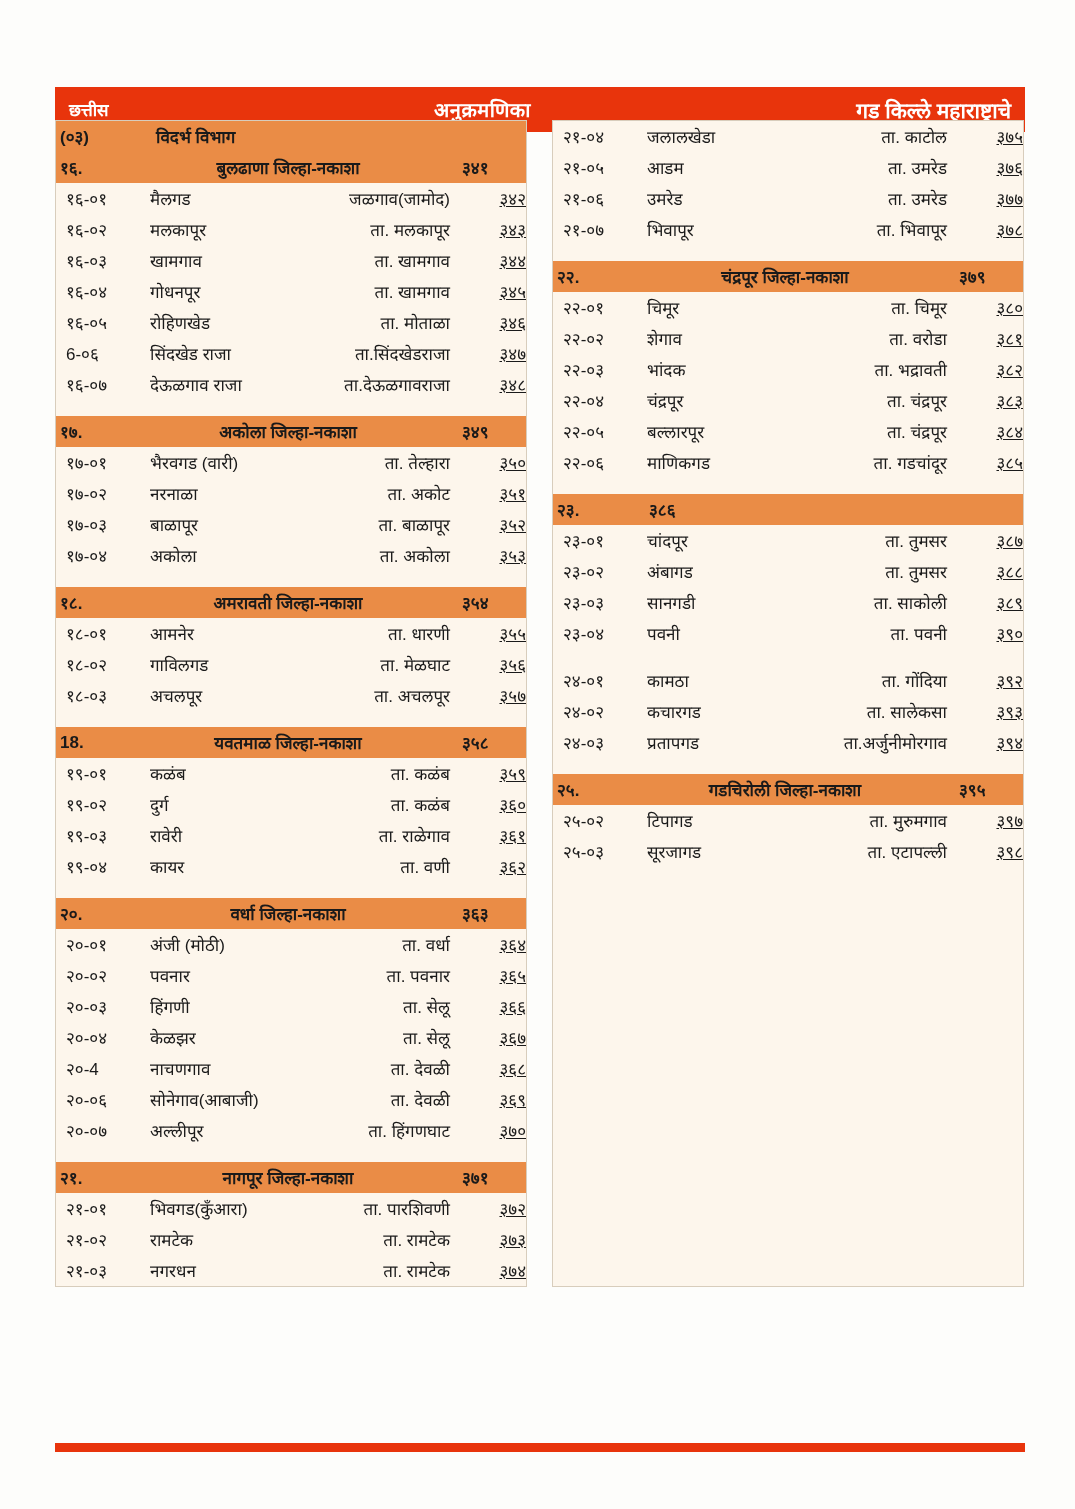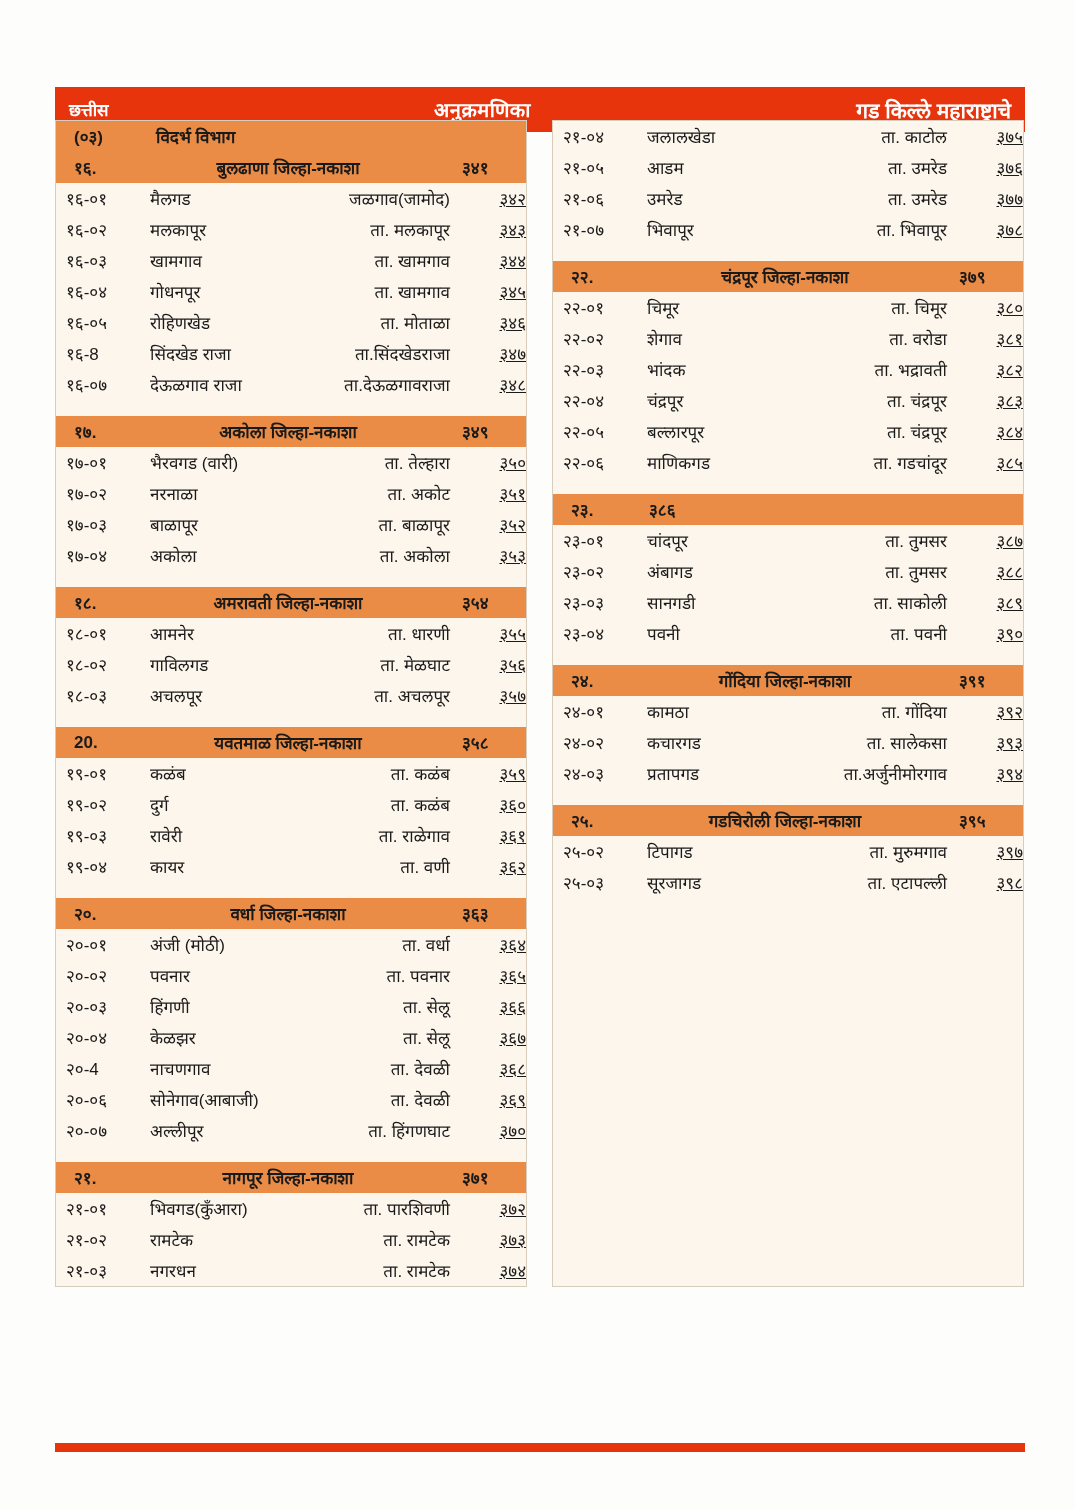--- a/index.html
+++ b/index.html
@@ -117,21 +117,21 @@
     width: 68px;
     box-sizing: border-box;
     text-align: right;
     padding-left: 4px;
     white-space: nowrap;
     text-decoration: underline;
   }
   
   .s-no {
     width: 92px;
-    padding-left: 18px;
+    padding-left: 4px;
     box-sizing: border-box;
     white-space: nowrap;
   }
   .s-title {
     flex: 1;
     text-align: center;
     padding-right: 30px;
     white-space: nowrap;
   }
   .s-page {
@@ -202,21 +202,21 @@
             <div class="c-taluka">ता. खामगाव</div>
             <div class="c-page">३४५</div>
           </div>
           <div class="row">
             <div class="c-no">१६-०५</div>
             <div class="c-name">रोहिणखेड</div>
             <div class="c-taluka">ता. मोताळा</div>
             <div class="c-page">३४६</div>
           </div>
           <div class="row">
-            <div class="c-no">१६-8</div>
+            <div class="c-no">6-०६</div>
             <div class="c-name">सिंदखेड राजा</div>
             <div class="c-taluka">ता.सिंदखेडराजा</div>
             <div class="c-page">३४७</div>
           </div>
           <div class="row">
             <div class="c-no">१६-०७</div>
             <div class="c-name">देऊळगाव राजा</div>
             <div class="c-taluka">ता.देऊळगावराजा</div>
             <div class="c-page">३४८</div>
           </div>
@@ -269,21 +269,21 @@
             <div class="c-page">३५६</div>
           </div>
           <div class="row">
             <div class="c-no">१८-०३</div>
             <div class="c-name">अचलपूर</div>
             <div class="c-taluka">ता. अचलपूर</div>
             <div class="c-page">३५७</div>
           </div>
           <div class="row spacer"></div>
           <div class="row section dark">
-            <div class="s-no">20.</div>
+            <div class="s-no">18.</div>
             <div class="s-title">यवतमाळ जिल्हा-नकाशा</div>
             <div class="s-page">३५८</div>
           </div>
           <div class="row">
             <div class="c-no">१९-०१</div>
             <div class="c-name">कळंब</div>
             <div class="c-taluka">ता. कळंब</div>
             <div class="c-page">३५९</div>
           </div>
           <div class="row">
@@ -469,25 +469,20 @@
             <div class="c-taluka">ता. साकोली</div>
             <div class="c-page">३८९</div>
           </div>
           <div class="row">
             <div class="c-no">२३-०४</div>
             <div class="c-name">पवनी</div>
             <div class="c-taluka">ता. पवनी</div>
             <div class="c-page">३९०</div>
           </div>
           <div class="row spacer"></div>
-          <div class="row section dark">
-            <div class="s-no">२४.</div>
-            <div class="s-title">गोंदिया जिल्हा-नकाशा</div>
-            <div class="s-page">३९१</div>
-          </div>
           <div class="row">
             <div class="c-no">२४-०१</div>
             <div class="c-name">कामठा</div>
             <div class="c-taluka">ता. गोंदिया</div>
             <div class="c-page">३९२</div>
           </div>
           <div class="row">
             <div class="c-no">२४-०२</div>
             <div class="c-name">कचारगड</div>
             <div class="c-taluka">ता. सालेकसा</div>

